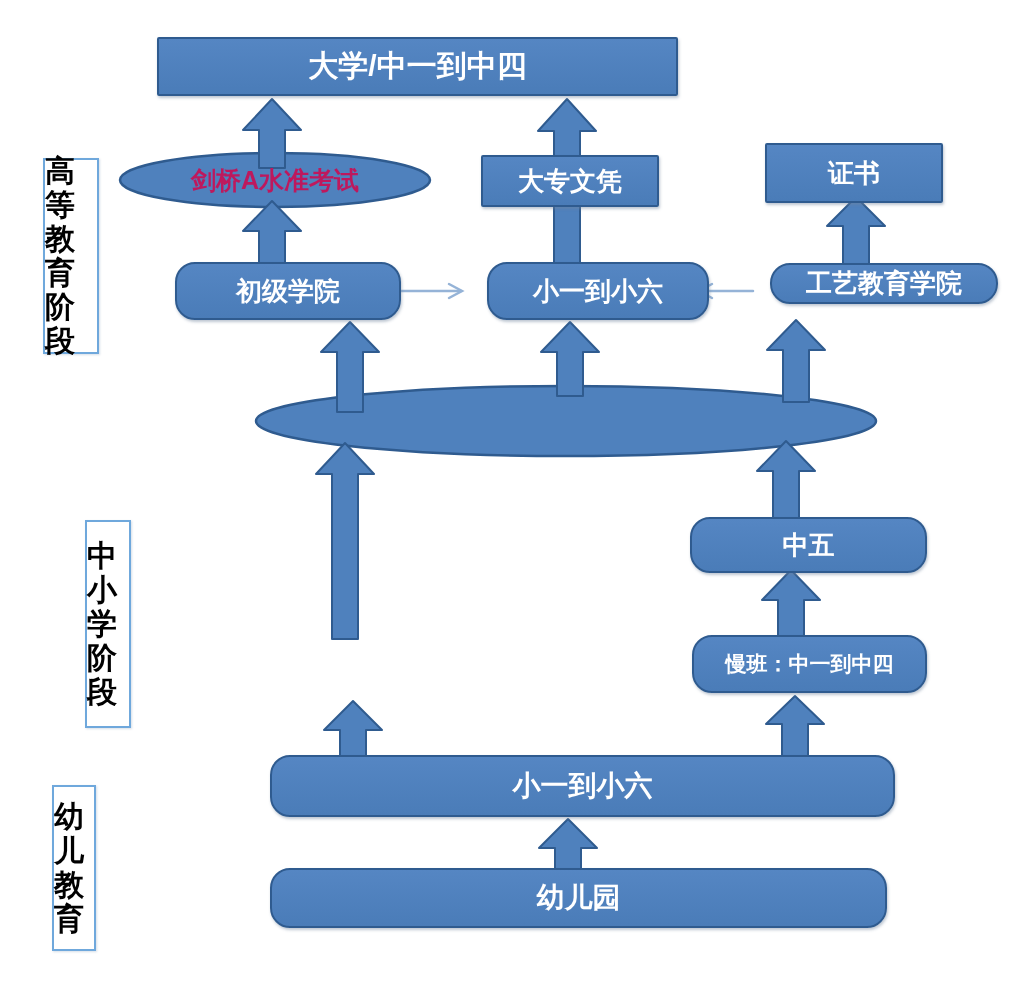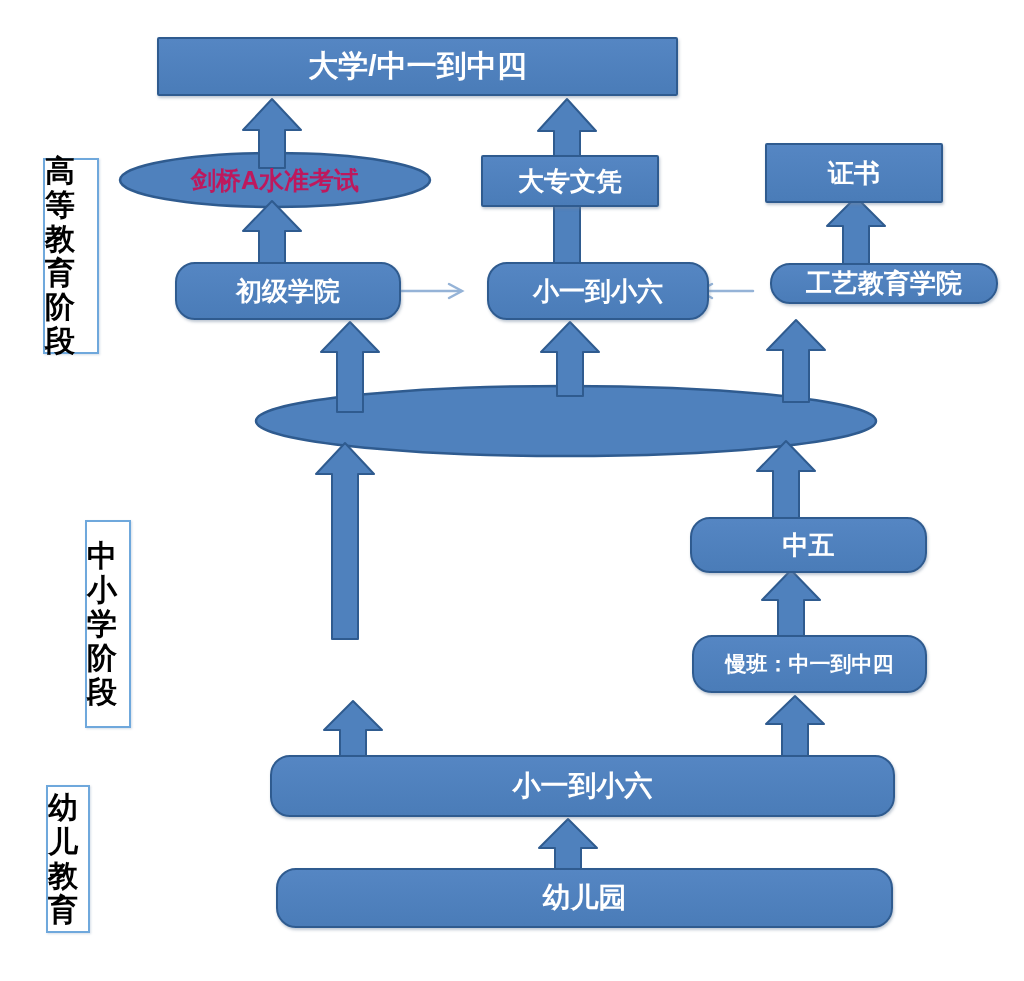--- a/index.html
+++ b/index.html
@@ -78,30 +78,30 @@
 
   <div class="node rounded fs26" style="left:755px;top:263px;width:228px;height:41px;">工艺教育学院</div>
 
   <div class="node rounded fs26" style="left:675px;top:517px;width:237px;height:56px;">中五</div>
 
 
   <div class="node rounded fs21" style="left:677px;top:635px;width:235px;height:58px;">慢班：中一到中四</div>
 
   <div class="node rounded fs28" style="left:255px;top:755px;width:625px;height:62px;">小一到小六</div>
 
-  <div class="node rounded fs28" style="left:261px;top:868px;width:617px;height:60px;">幼儿园</div>
+  <div class="node rounded fs28" style="left:255px;top:868px;width:617px;height:60px;">幼儿园</div>
 
   <div class="ellipse-text fs25" style="left:120px;top:153px;width:310px;height:54px;">剑桥A水准考试</div>
 
 
   <div class="stage" style="left:43px;top:158px;width:56px;height:196px;">
     <div class="stage-inner">高等教育阶段</div>
   </div>
 
   <div class="stage" style="left:48px;top:520px;width:46px;height:208px;margin-left:37px;">
     <div class="stage-inner">中小学阶段</div>
   </div>
 
-  <div class="stage" style="left:46px;top:785px;width:44px;height:148px;">
+  <div class="stage" style="left:52px;top:785px;width:44px;height:166px;">
     <div class="stage-inner">幼儿教育</div>
   </div>
 
 </div>
 
 </body></html>

